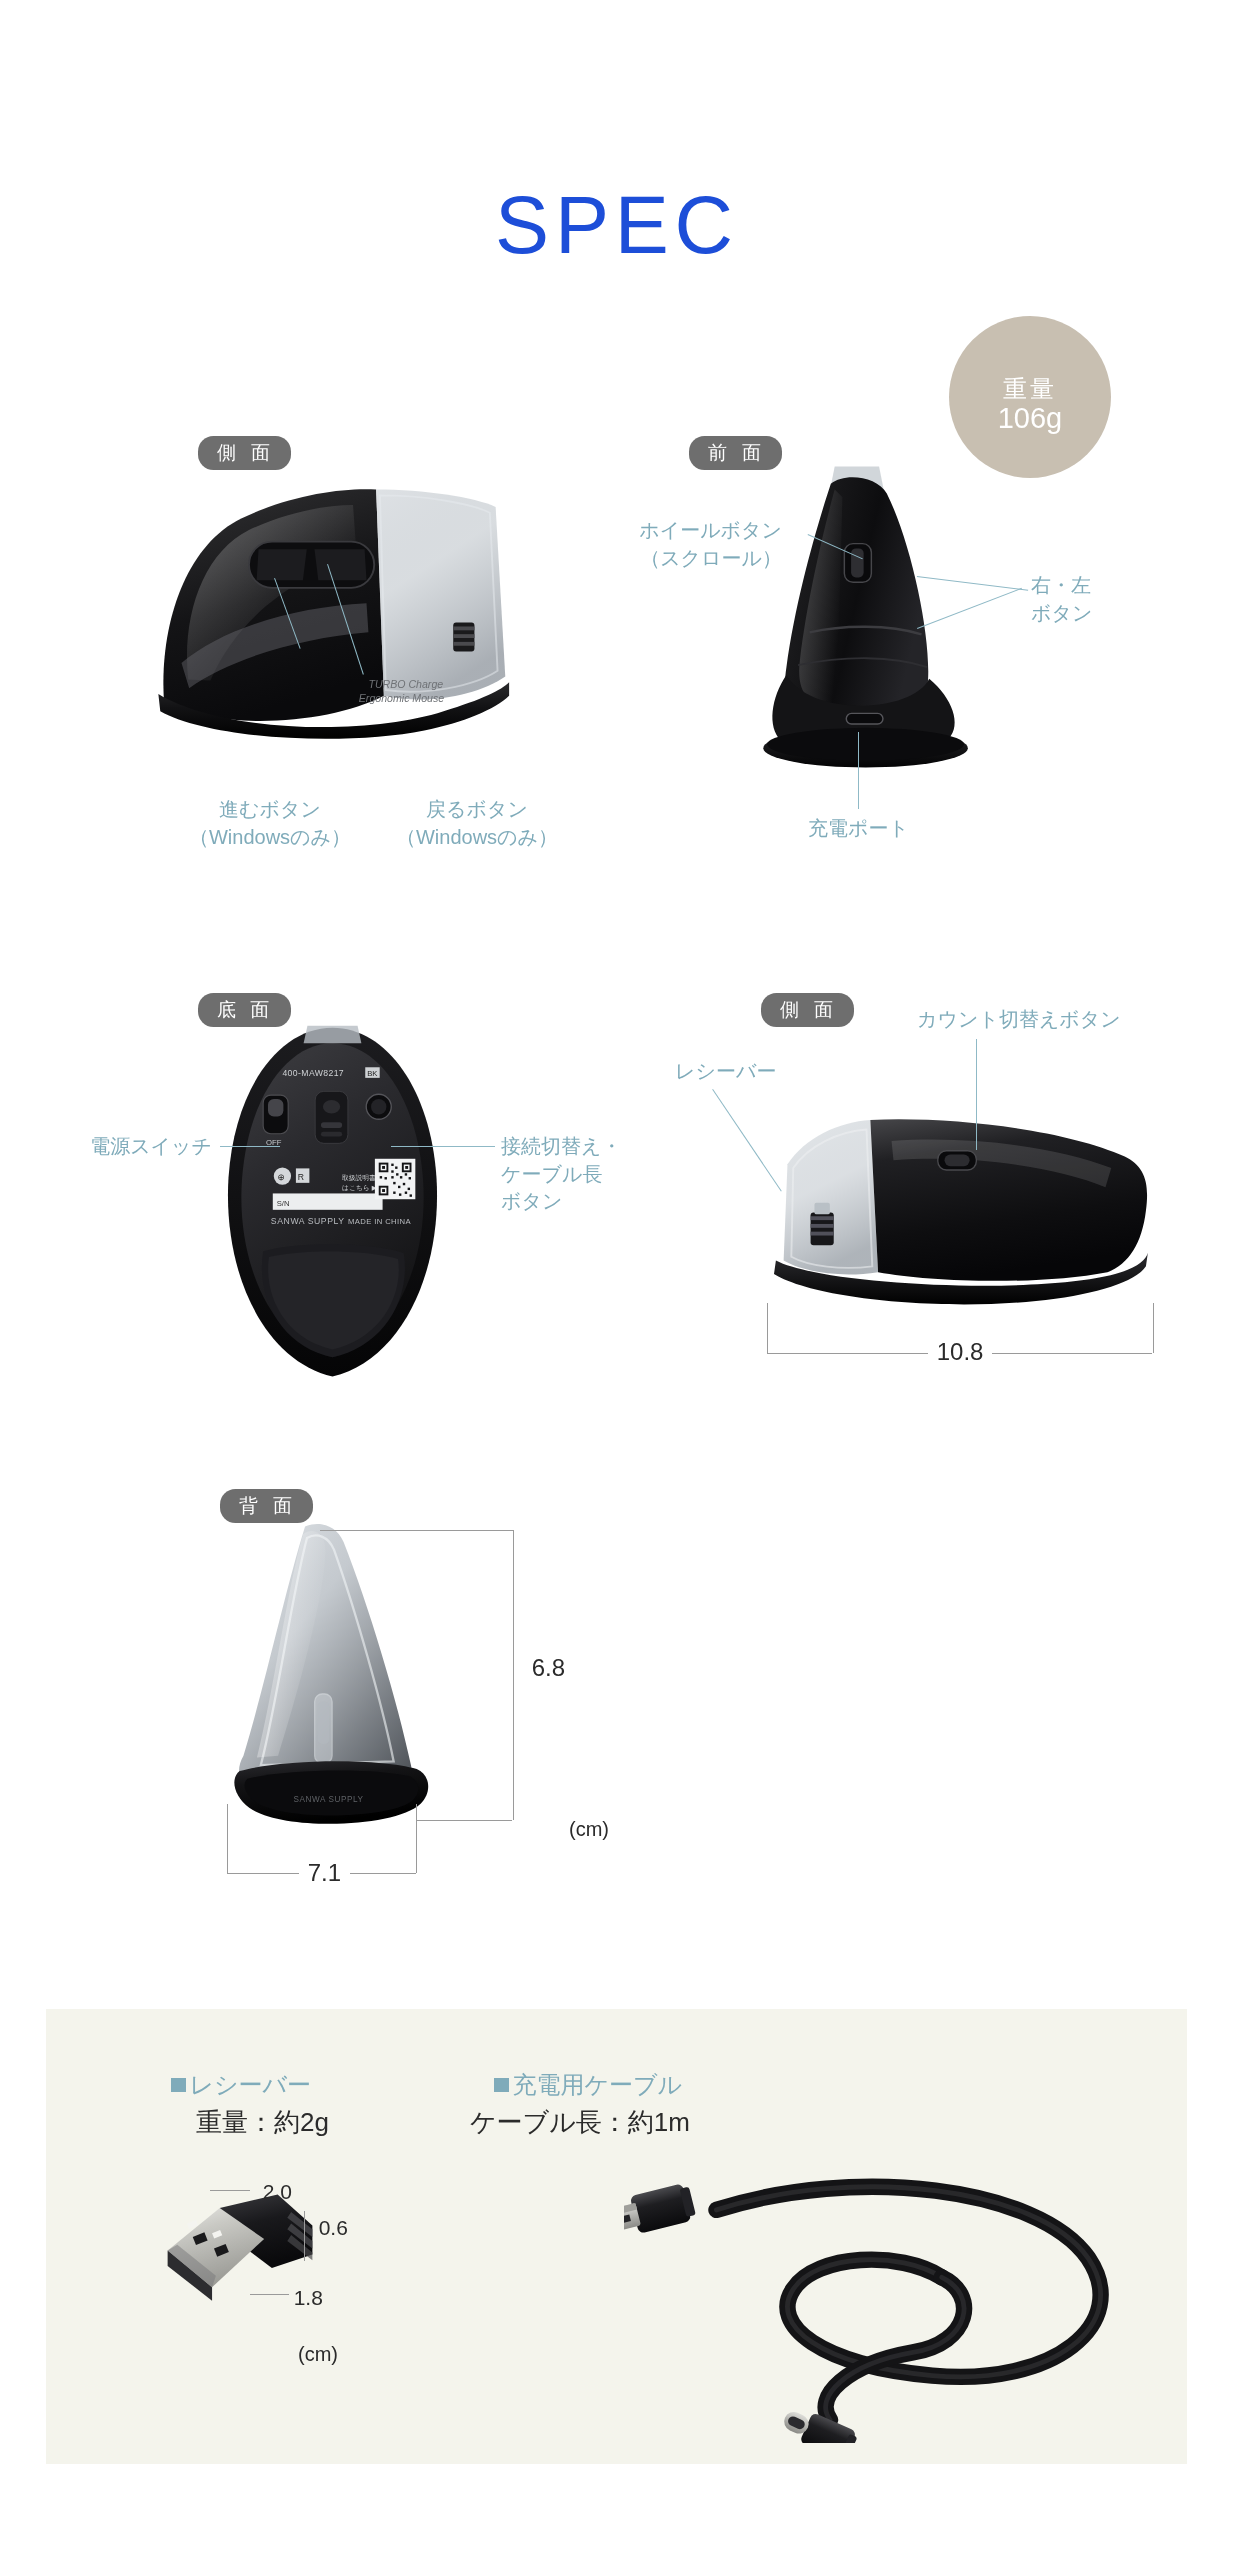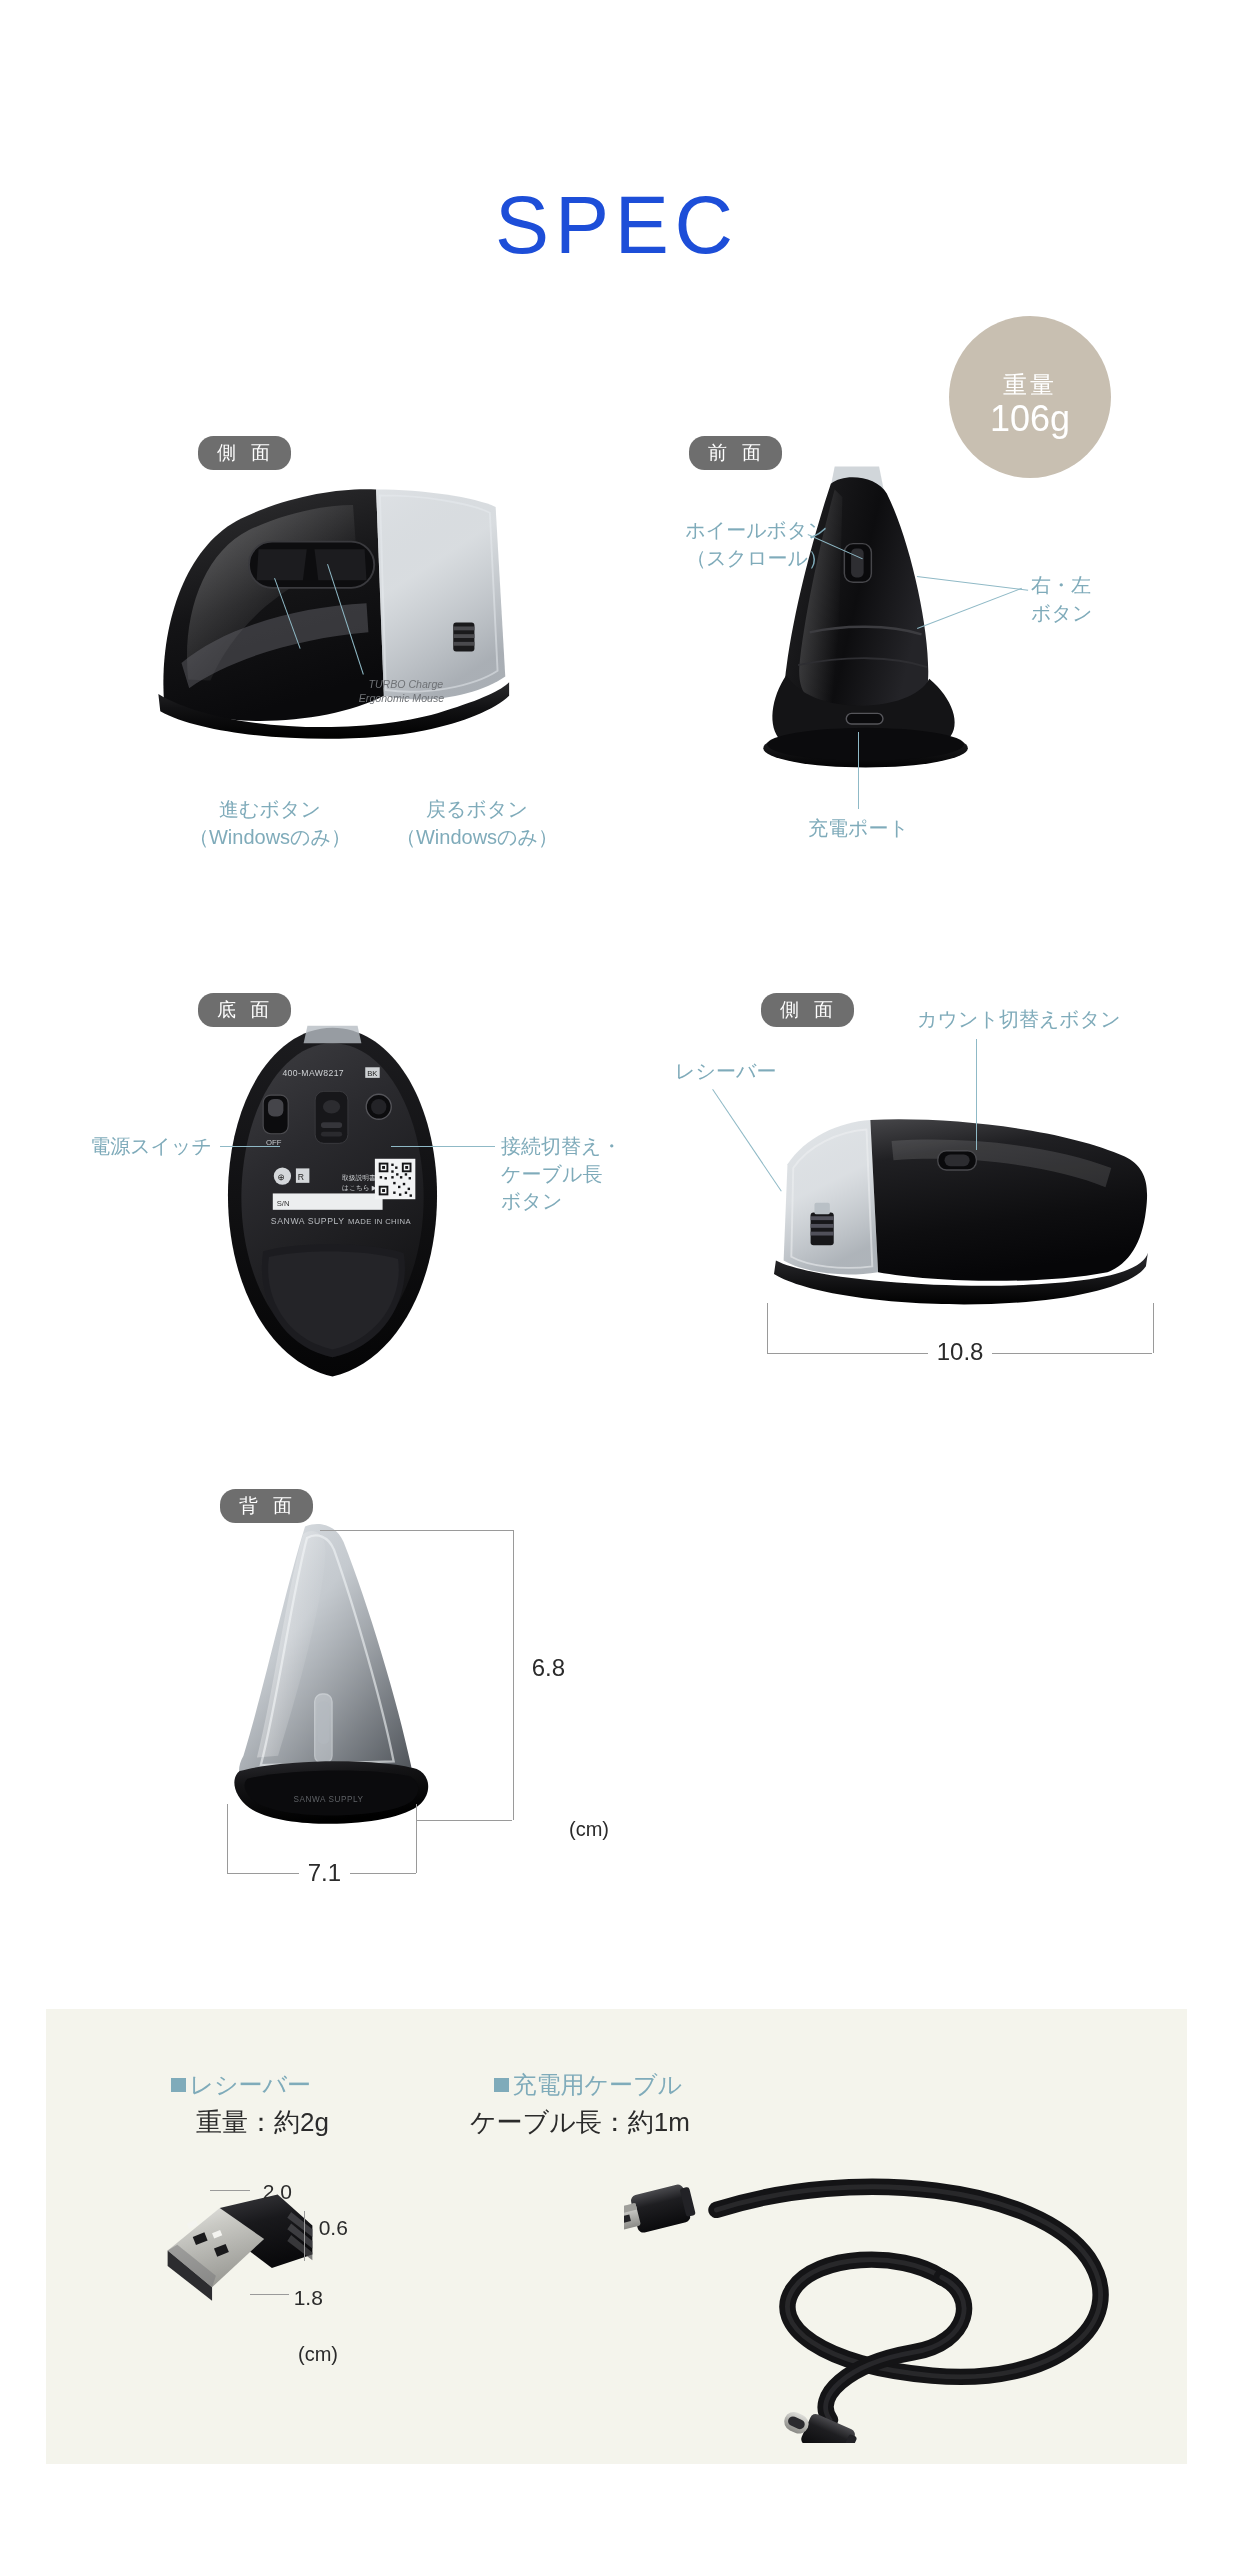--- a/index.html
+++ b/index.html
@@ -23,21 +23,21 @@
   
   .weight-badge {
     position: absolute; left: 949px; top: 316px;
     width: 162px; height: 162px; border-radius: 50%;
     background: #c8bfb1;
     display: flex; flex-direction: column;
     align-items: center; justify-content: center;
     color: #ffffff;
   }
   .weight-badge .wb-label { font-size: 24px; letter-spacing: 2.9px; line-height: 1.1; font-weight: 400; margin-top: 17px;}
-  .weight-badge .wb-value { font-size: 36px; font-weight: 300; line-height: 1.15; letter-spacing: 0px;}
+  .weight-badge .wb-value { font-size: 29px; font-weight: 300; line-height: 1.15; letter-spacing: 0px;}
 
   
   .pill {
     position: absolute;
     background: #6e6e6e; color: #fff;
     border-radius: 15.4px;
     font-size: 19px; letter-spacing: 4.8px;
     padding: 4.8px 16.4px 5.8px 19px;
     line-height: 1.25;
     white-space: nowrap;
@@ -212,21 +212,21 @@
 
       <path d="M46 232 C30 256 26 286 40 300 C76 320 190 320 214 298 C228 284 218 256 194 236 C176 272 70 276 46 232 Z" fill="#141416"></path>
 
       <rect x="108" y="272" width="38" height="11" rx="5.5" fill="#0a0a0c" stroke="#55555a" stroke-width="1.5"></rect>
 
       <ellipse cx="128" cy="308" rx="106" ry="20" fill="url(#fBase)"></ellipse>
       <ellipse cx="128" cy="304" rx="102" ry="17" fill="#0b0b0d"></ellipse>
     </svg>
   </div>
 
-  <div class="callout c-right" style="left:612px; top:517px; width:216px;">
+  <div class="callout c-right" style="left:566px; top:517px; width:216px;">
     <div>ホイールボタン</div>
     <div>（スクロール）</div>
   </div>
   <div class="lead" style="left:808px; top:534px; width:60px; transform:rotate(24deg);"></div>
 
   <div class="callout c-left" style="left:1031px; top:572px; width:154px;">
     <div>右・左</div>
     <div>ボタン</div>
   </div>
   <div class="lead" style="left:917px; top:576px; width:112px; transform:rotate(7deg);"></div>

